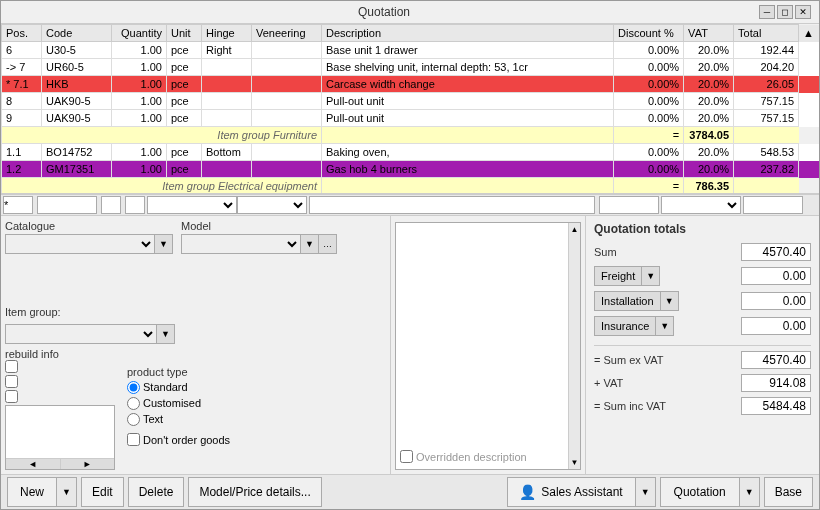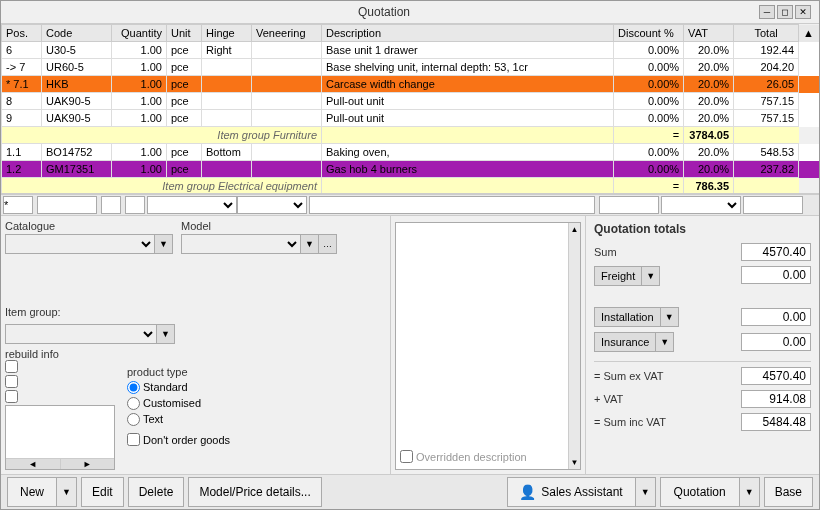--- a/index.html
+++ b/index.html
@@ -86,21 +86,21 @@
         <tr>
           <th style="width:40px">Pos.</th>
           <th style="width:70px">Code</th>
           <th style="width:55px;text-align:right">Quantity</th>
           <th style="width:35px">Unit</th>
           <th style="width:50px">Hinge</th>
           <th style="width:70px">Veneering</th>
           <th style="min-width:150px">Description</th>
           <th style="width:70px">Discount %</th>
           <th style="width:50px">VAT</th>
-          <th style="width:65px;text-align:center">Total</th>
+          <th style="width:65px;text-align:left">Total</th>
           <th style="width:14px;border:none;background:#e8e8e8">▲</th>
         </tr>
       </thead>
       <tbody id="table-body">
       <tr style="background: white;">
         <td style="border:1px solid #ddd;padding:2px 4px;width:40px">6</td>
         <td style="border:1px solid #ddd;padding:2px 4px;width:70px">U30-5</td>
         <td style="border:1px solid #ddd;padding:2px 4px;text-align:right;width:55px">1.00</td>
         <td style="border:1px solid #ddd;padding:2px 4px;width:35px">pce</td>
         <td style="border:1px solid #ddd;padding:2px 4px;width:50px">Right</td>
@@ -117,21 +117,21 @@
         <td style="border:1px solid #ddd;padding:2px 4px;text-align:right;width:55px">1.00</td>
         <td style="border:1px solid #ddd;padding:2px 4px;width:35px">pce</td>
         <td style="border:1px solid #ddd;padding:2px 4px;width:50px"></td>
         <td style="border:1px solid #ddd;padding:2px 4px;width:70px"></td>
         <td style="border:1px solid #ddd;padding:2px 4px">Base shelving unit, internal depth: 53, 1cr</td>
         <td style="border:1px solid #ddd;padding:2px 4px;text-align:right;width:70px">0.00%</td>
         <td style="border:1px solid #ddd;padding:2px 4px;text-align:right;width:50px">20.0%</td>
         <td style="border:1px solid #ddd;padding:2px 4px;text-align:right;width:65px">204.20</td>
         <td style="width:14px;border:none"></td>
       </tr>
-          <tr style="background: #f97316;">
+          <tr style="background: #ef4444;">
         <td style="border:1px solid #ddd;padding:2px 4px;width:40px">* 7.1</td>
         <td style="border:1px solid #ddd;padding:2px 4px;width:70px">HKB</td>
         <td style="border:1px solid #ddd;padding:2px 4px;text-align:right;width:55px">1.00</td>
         <td style="border:1px solid #ddd;padding:2px 4px;width:35px">pce</td>
         <td style="border:1px solid #ddd;padding:2px 4px;width:50px"></td>
         <td style="border:1px solid #ddd;padding:2px 4px;width:70px"></td>
         <td style="border:1px solid #ddd;padding:2px 4px">Carcase width change</td>
         <td style="border:1px solid #ddd;padding:2px 4px;text-align:right;width:70px">0.00%</td>
         <td style="border:1px solid #ddd;padding:2px 4px;text-align:right;width:50px">20.0%</td>
         <td style="border:1px solid #ddd;padding:2px 4px;text-align:right;width:65px">26.05</td>
@@ -310,21 +310,21 @@
     </div>
 
     <div class="right-panel">
       <div class="totals-title">Quotation totals</div>
 
       <div style="display:flex;justify-content:space-between;align-items:center;margin-bottom:2px">
         <span class="sum-label">Sum</span>
         <div class="sum-value">4570.40</div>
       </div>
 
-      <div style="display:flex;justify-content:space-between;align-items:flex-start;margin-bottom:18px">
+      <div style="display:flex;justify-content:space-between;align-items:center;margin-bottom:2px">
         <div class="btn-with-arrow">
           <button class="btn-main">Freight</button>
           <div class="btn-arrow">▼</div>
         </div>
         <div class="sum-value">0.00</div>
       </div>
 
       <div style="display:flex;justify-content:space-between;align-items:center;margin-bottom:2px">
         <div class="btn-with-arrow">
           <button class="btn-main">Installation</button>

